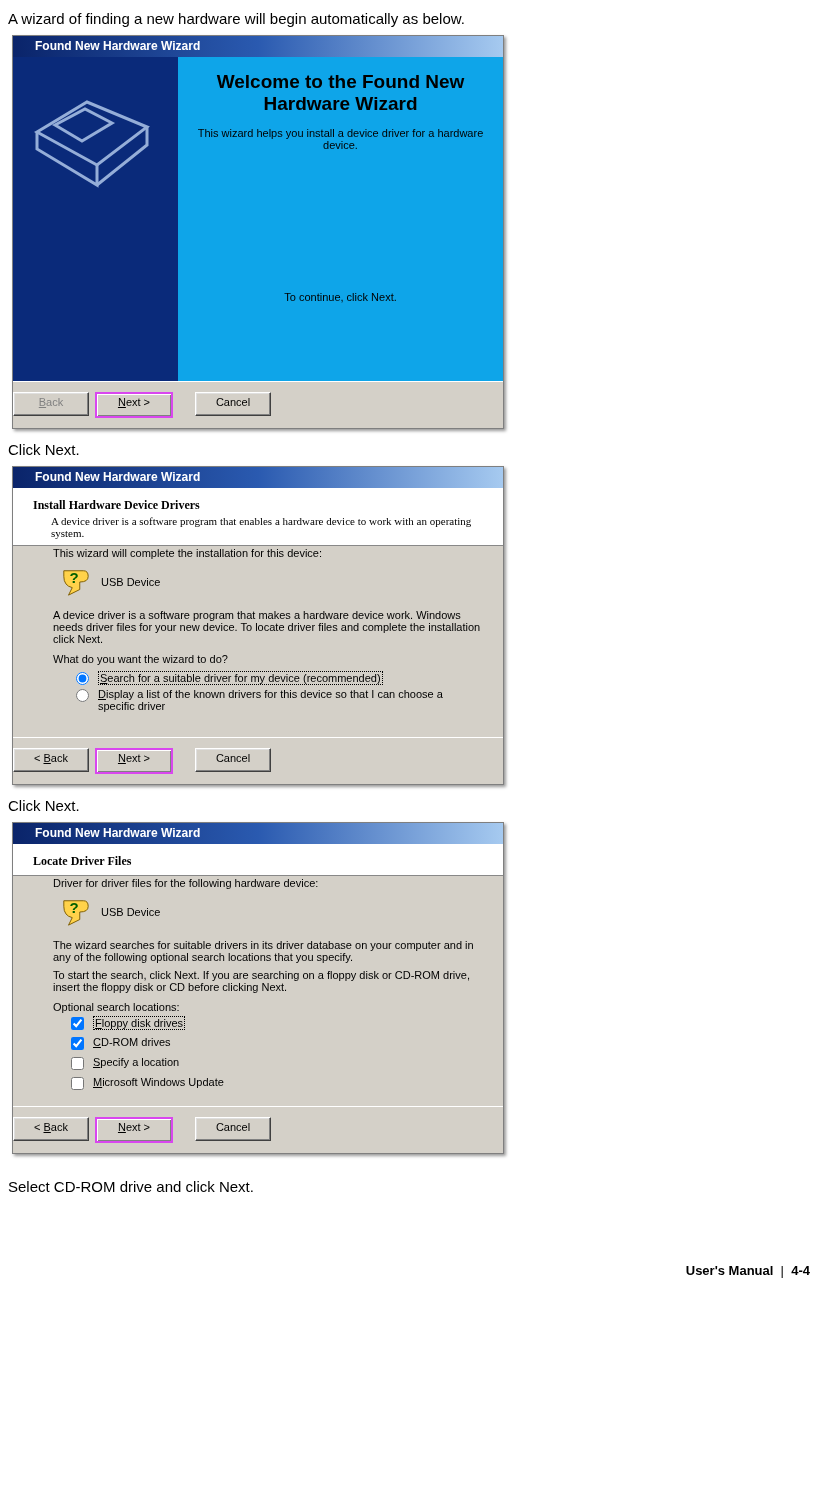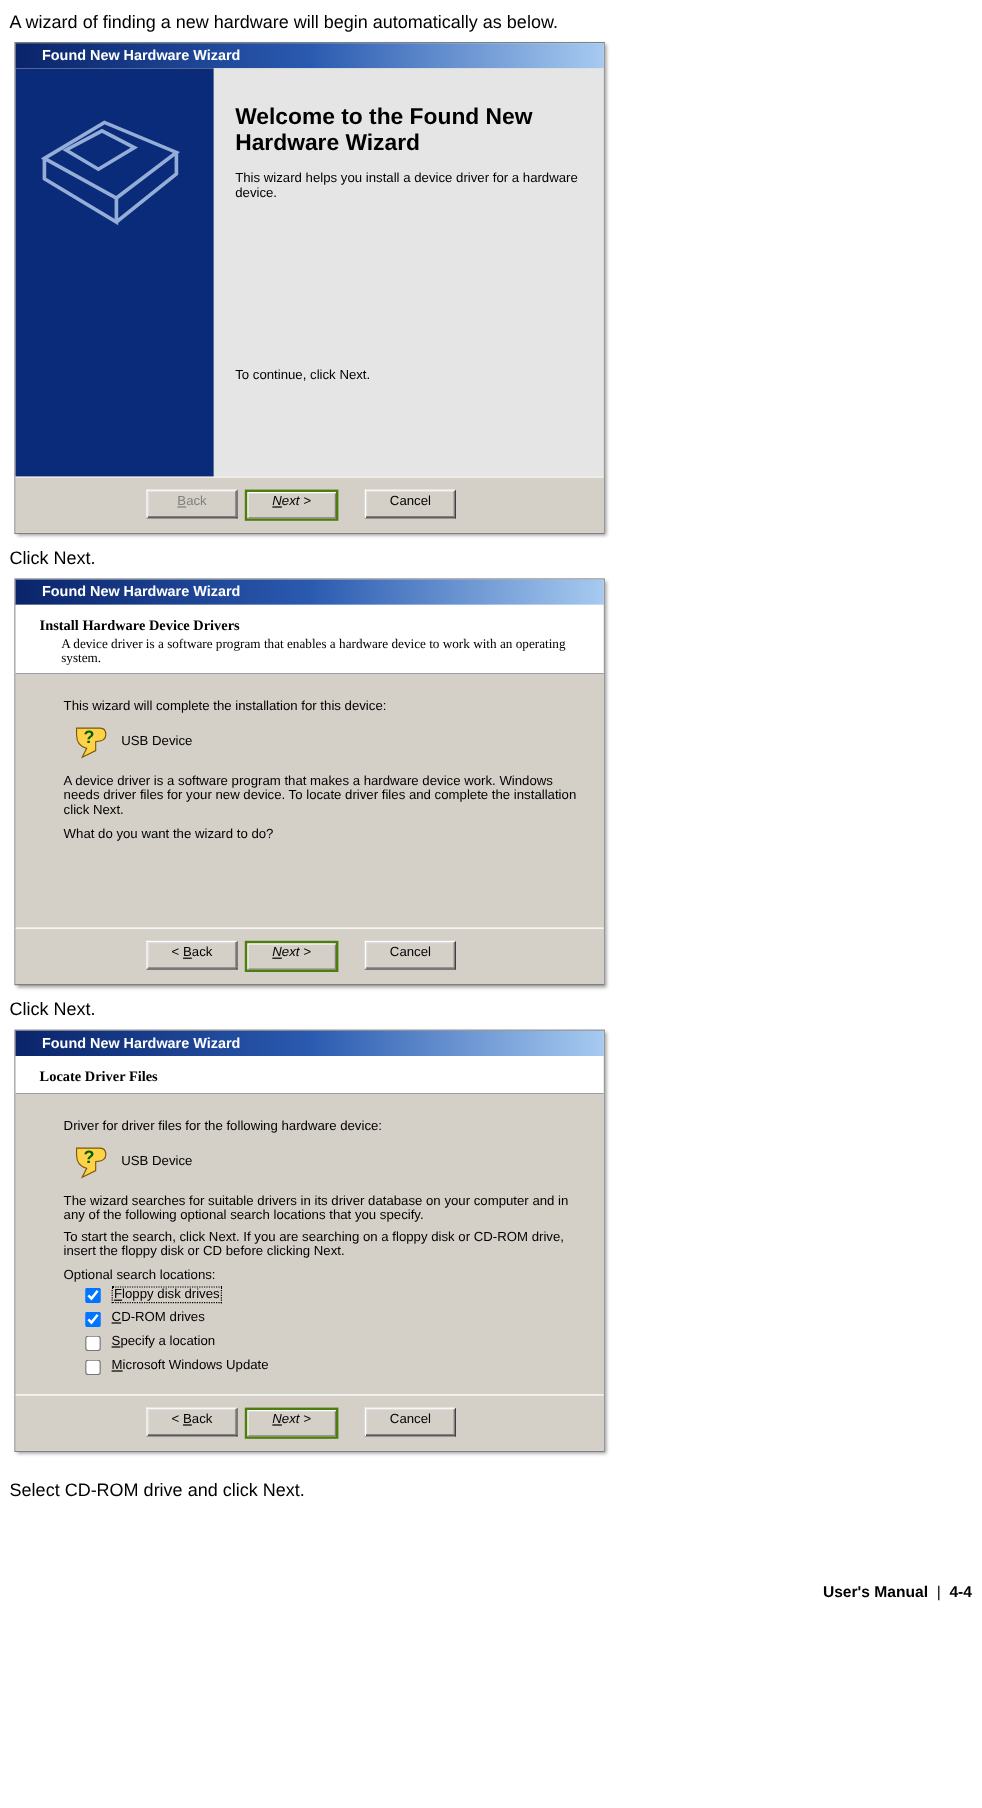--- a/index.html
+++ b/index.html
@@ -41,24 +41,25 @@
   .device-illus {
     position: absolute;
     top: 30px;
     left: 14px;
     width: 130px;
     height: 110px;
     opacity: 0.8;
   }
   .mainpanel {
     flex: 1;
-    background: #e5e5e5;
-    padding: 30px 18px 10px 18px;
-    font-family: Tahoma, Arial, sans-serif;
-    font-size: 11px;
+    background: #0ea5e9;
+    padding: 14px 18px 10px 18px;
+    font-family: Tahoma, Arial, sans-serif;
+    font-size: 11px;
+    text-align: center;
   }
   .mainpanel h1 {
     font-family: Arial, sans-serif;
     font-size: 19px;
     font-weight: bold;
     margin: 0 0 12px 0;
   }
   .header-area {
     background: #fff;
     padding: 10px 14px 6px 20px;
@@ -69,53 +70,52 @@
   .header-area .h-title {
     font-weight: bold;
     font-size: 12px;
   }
   .header-area .h-sub {
     margin-left: 18px;
     margin-top: 2px;
   }
   .content-area {
     background: #d4d0c8;
-    padding: 21px 22px 10px 40px;
+    padding: 1px 22px 10px 40px;
     font-family: Tahoma, Arial, sans-serif;
     font-size: 11px;
     min-height: 180px;
   }
   .btnrow {
     background: #d4d0c8;
     border-top: 1px solid #fff;
     padding: 10px 14px 10px 0;
     display: flex;
-    justify-content: center;
+    justify-content: flex-start;
     gap: 6px;
   }
   .wbtn {
     font-family: Tahoma, Arial, sans-serif;
     font-size: 11px;
     width: 74px;
     height: 22px;
     background: #d4d0c8;
     border: 1px solid #404040;
     border-top-color: #fff;
     border-left-color: #fff;
     box-shadow: inset -1px -1px 0 #808080, inset 1px 1px 0 #dfdfdf;
     text-align: center;
     line-height: 18px;
     cursor: default;
   }
   .wbtn.disabled { color: #808080; }
   .wbtn.default {
-    border: 2px solid #4d7c0f;
+    border: 2px solid #d946ef;
     box-shadow: inset 1px 1px 0 #fff, inset -1px -1px 0 #808080;
     line-height: 16px;
-    font-style: italic;
   }
   .radio-row, .chk-row {
     display: flex;
     align-items: flex-start;
     gap: 6px;
     margin: 3px 0;
   }
   .radio-row input, .chk-row input { margin-top: 1px; }
   .dotted { border: 1px dotted #000; padding: 0 1px; }
   .qicon {
@@ -175,20 +175,30 @@
     <div>This wizard will complete the installation for this device:</div>
     <div class="device-row">
       <svg class="qicon" viewBox="0 0 32 32">
         <path d="M3 4 L24 4 Q29 4 29 10 Q29 16 20 16 L20 24 L8 30 L12 22 Q3 20 3 10 Z" fill="#ffd24a" stroke="#7a5a00"></path>
         <text x="14" y="17" font-size="16" font-weight="bold" fill="#006000" text-anchor="middle">?</text>
       </svg>
       <span>USB Device</span>
     </div>
     <div>A device driver is a software program that makes a hardware device work. Windows needs driver files for your new device. To locate driver files and complete the installation click Next.</div>
     <div style="margin-top:8px">What do you want the wizard to do?</div>
+    <div style="margin:6px 0 0 18px">
+      <div class="radio-row">
+        <input type="radio" checked="" style="">
+        <span class="dotted"><span class="ul">S</span>earch for a suitable driver for my device (recommended)</span>
+      </div>
+      <div class="radio-row">
+        <input type="radio" style="">
+        <span><span class="ul">D</span>isplay a list of the known drivers for this device so that I can choose a specific driver</span>
+      </div>
+    </div>
   </div>
   <div class="btnrow">
     <div class="wbtn">&lt; <span class="ul">B</span>ack</div>
     <div class="wbtn default"><span class="ul">N</span>ext &gt;</div>
     <div style="width:10px"></div>
     <div class="wbtn">Cancel</div>
   </div>
 </div>
 
 <p class="instr">Click Next.</p>

